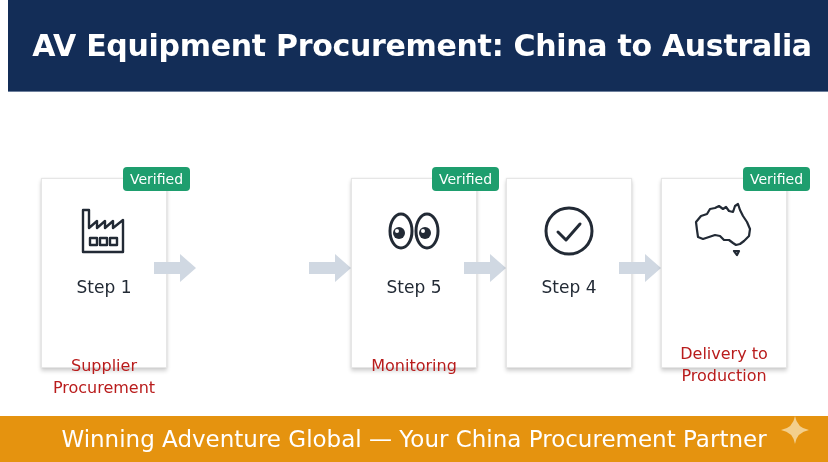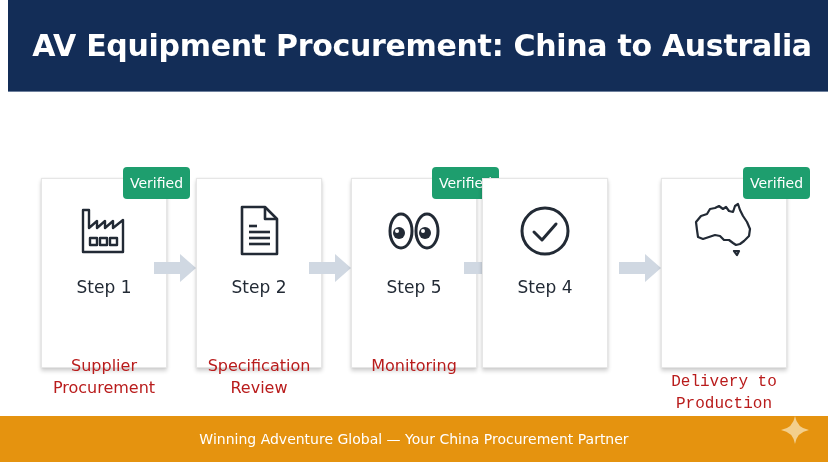--- a/index.html
+++ b/index.html
@@ -22,36 +22,36 @@
     .card {
       position: absolute; top: 178px; width: 126px; height: 190px;
       background: #ffffff;
       border: 1px solid #e6e6e6;
       box-shadow: 0 3px 4px rgba(0,0,0,0.18), 0 0 2px rgba(0,0,0,0.08);
       display: flex; flex-direction: column; align-items: center;
     }
     .card .icon { position: absolute; top: 24px; left: 50%; transform: translateX(-50%); width: 56px; height: 56px; display: flex; align-items: center; justify-content: center; }
     .card .step { position: absolute; top: 98px; width: 100%; text-align: center; font-size: 17px; font-weight: normal; color: #222a35; }
     .card .desc { position: absolute; top: 128px; width: 100%; text-align: center; font-size: 16px; line-height: 22px; color: #b91c1c; margin-top: 48px; }
-    .card .desc.only { top: 144px; font-family: Liberation Mono, monospace; }
+    .card .desc.only { top: 116px; }
 
     .badge {
-      position: absolute; top: 167px; height: 24px; padding: 16px 7px;
+      position: absolute; top: 167px; height: 24px; padding: 8px 7px;
       background: #1e9e6e; color: #ffffff; font-size: 14px; border-radius: 4px;
       display: flex; align-items: center; justify-content: center;
     }
 
     .arrow { position: absolute; top: 254px; width: 42px; height: 28px; }
 
     .footer {
       position: absolute; left: 0; top: 416px; width: 828px; height: 46px;
       background: #e5930f;
       display: flex; align-items: center; justify-content: center;
     }
-    .footer span { color: #ffffff; font-size: 14px; font-family: "DejaVu Sans", sans-serif; }
+    .footer span { color: #ffffff; font-size: 23px; font-family: "DejaVu Sans", sans-serif; }
     .sparkle { position: absolute; left: 780px; top: 415px; width: 30px; height: 30px; }
   </style>
 </head>
 <body>
 
 <header class="header">
   <h1>AV Equipment Procurement: China to Australia</h1>
 </header>
 
 <div class="flow">
@@ -70,37 +70,20 @@
       <div>Supplier</div>
       <div>Procurement</div>
     </div>
   </div>
   <div class="badge" style="left:123px;">Verified</div>
 
   <svg class="arrow" style="left:154px;" viewBox="0 0 42 28">
     <path d="M0 8 H26 V0 L42 14 L26 28 V20 H0 Z" fill="#d0d8e2"></path>
   </svg>
 
-  <div class="card" style="left:196px;">
-    <div class="icon">
-      <svg width="44" height="54" viewBox="0 0 44 54" fill="none" stroke="#222a35" stroke-width="2.6" stroke-linejoin="round">
-        <path d="M5 3 H28 L40 15 V50 H5 Z"></path>
-        <path d="M28 3 V15 H40"></path>
-        <line x1="12" y1="22" x2="20" y2="22"></line>
-        <line x1="12" y1="28" x2="33" y2="28"></line>
-        <line x1="12" y1="34" x2="33" y2="34"></line>
-        <line x1="12" y1="40" x2="33" y2="40"></line>
-      </svg>
-    </div>
-    <div class="step">Step 2</div>
-    <div class="desc">
-      <div>Specification</div>
-      <div>Review</div>
-    </div>
-  </div>
 
   <svg class="arrow" style="left:309px;" viewBox="0 0 42 28">
     <path d="M0 8 H26 V0 L42 14 L26 28 V20 H0 Z" fill="#d0d8e2"></path>
   </svg>
 
   <div class="card" style="left:351px;">
     <div class="icon">
       <svg width="56" height="44" viewBox="0 0 56 44" fill="none" stroke="#222a35" stroke-width="3">
         <ellipse cx="15" cy="22" rx="11" ry="17"></ellipse>
         <ellipse cx="41" cy="22" rx="11" ry="17"></ellipse>
@@ -114,21 +97,21 @@
     <div class="desc">
       <div>Monitoring</div>
     </div>
   </div>
   <div class="badge" style="left:432px;">Verified</div>
 
   <svg class="arrow" style="left:464px;" viewBox="0 0 42 28">
     <path d="M0 8 H26 V0 L42 14 L26 28 V20 H0 Z" fill="#d0d8e2"></path>
   </svg>
 
-  <div class="card" style="left:482px;">
+  <div class="card" style="left:506px;">
     <div class="icon">
       <svg width="52" height="52" viewBox="0 0 52 52" fill="none" stroke="#222a35" stroke-width="3" stroke-linecap="round" stroke-linejoin="round">
         <circle cx="26" cy="26" r="23"></circle>
         <path d="M15 27 L23 35 L37 19"></path>
       </svg>
     </div>
     <div class="step">Step 4</div>
     <div class="desc">
     </div>
   </div>

